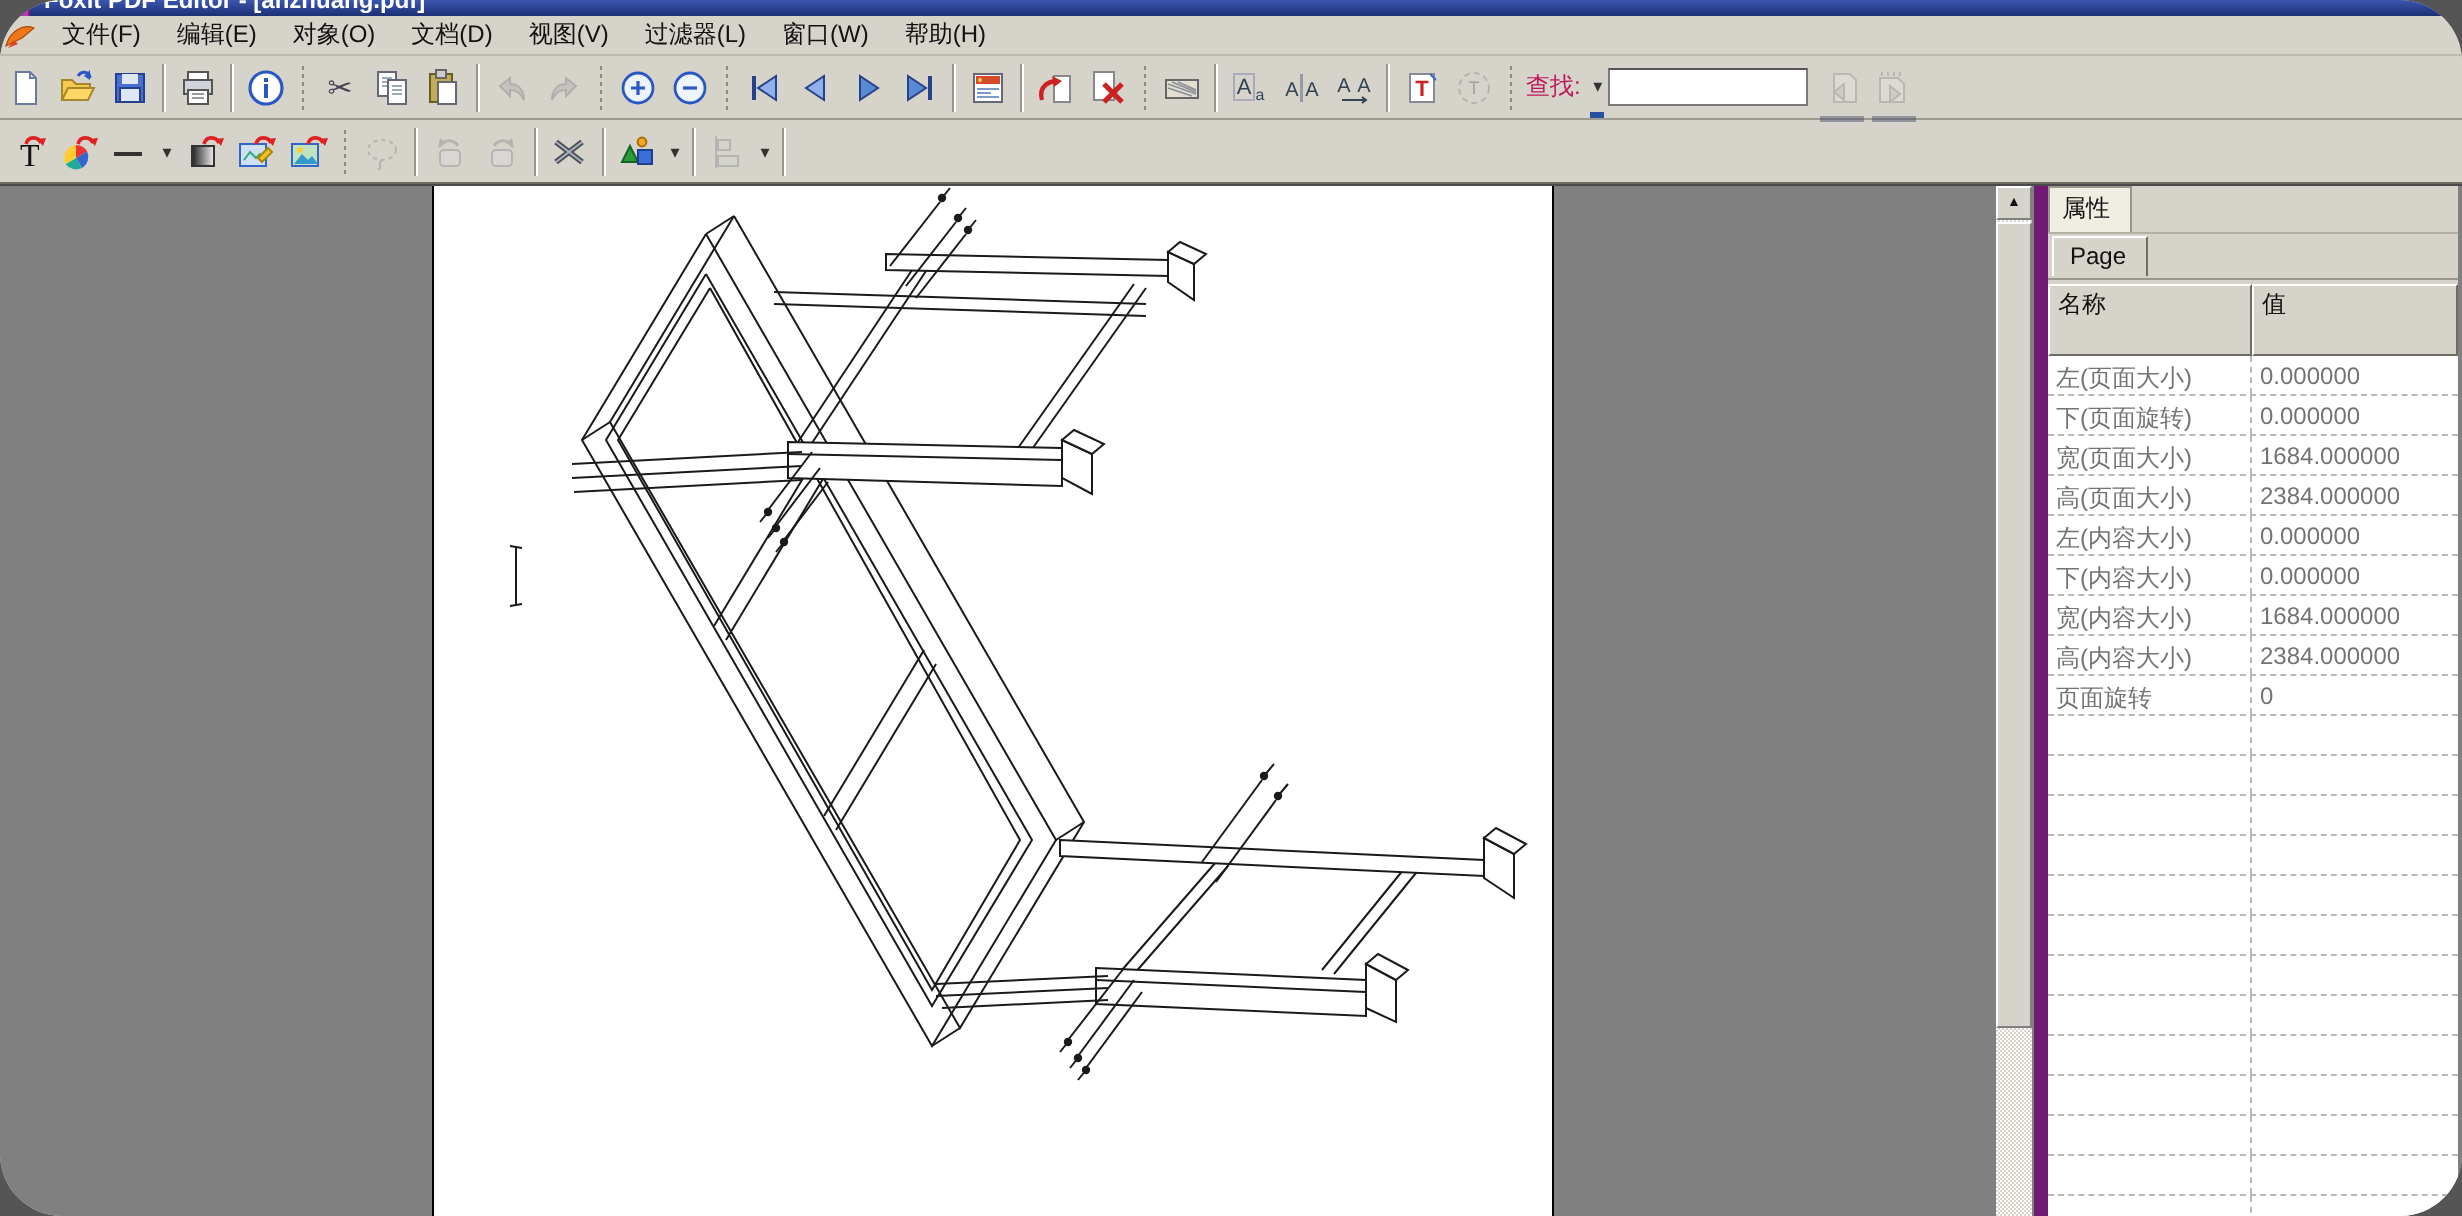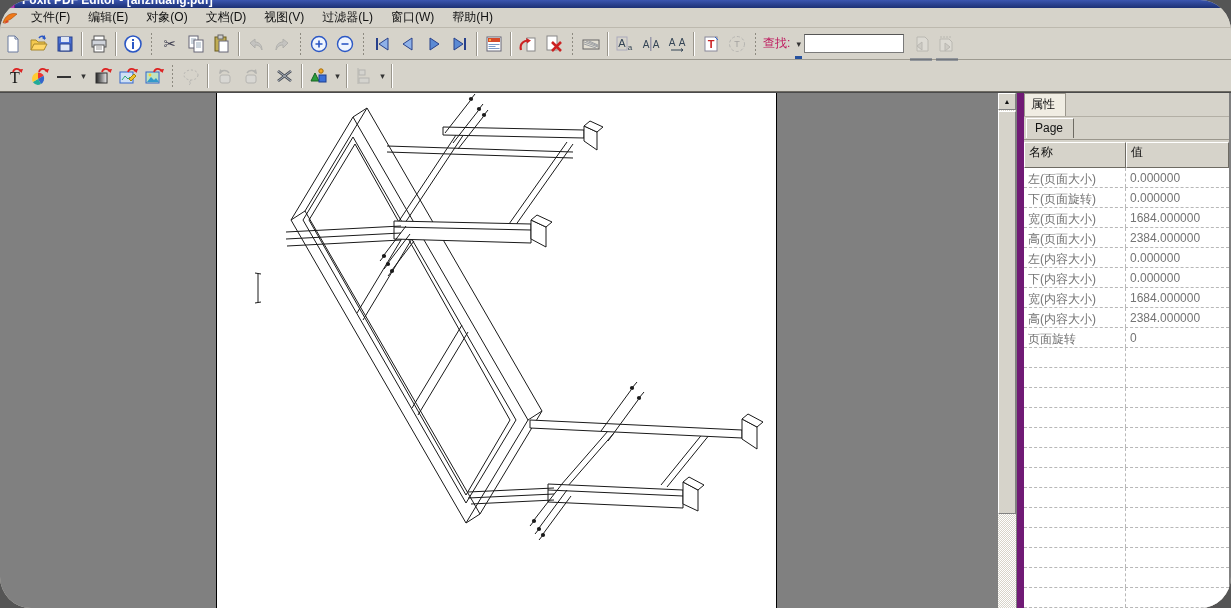--- a/index.html
+++ b/index.html
@@ -47,21 +47,21 @@
   .sthumb{position:absolute;left:0;top:18px;width:18px;height:403px;background:#d6d3ca;
           border:1px solid #808080;border-top-color:#fff;border-left-color:#fff;}
   
   .panel{position:absolute;left:1017px;top:0;width:212px;height:516px;background:#d6d3ca;border-left:7px solid #701a75;}
   .ptitle{height:24px;display:flex;align-items:flex-end;border-bottom:1px solid #b3afa5;}
   .ptitle .ptab{background:#f0ede3;border:1px solid #9a968c;border-bottom:none;padding:2px 10px 3px 6px;color:#111;}
   .ptabs{height:23px;display:flex;align-items:center;border-bottom:1px solid #9a968c;}
   .ptabs .tab{background:#d6d3ca;border:1px solid #fff;border-right-color:#6e6b63;border-bottom:none;
               padding:2px 10px 3px 8px;color:#111;margin-left:2px;}
   .grid{position:absolute;left:0;top:49px;right:0;bottom:0;background:#fff;overflow:hidden;}
-  .ghead{display:flex;height:26px;}
+  .ghead{display:flex;height:36px;}
   .ghead .hc{background:#d6d3ca;border:1px solid #6e6b63;border-top-color:#fff;border-left-color:#fff;
              color:#111;padding:1px 4px;}
   .hc.c1{width:102px;}.hc.c2{flex:1;}
   .grow{display:flex;height:20px;border-bottom:1px dashed #b8b8b8;color:#737373;}
   .grow .gc{padding:3px 4px;white-space:nowrap;overflow:hidden;}
   .gc.c1{width:102px;border-right:1px dashed #b8b8b8;}
   .gc.c2{flex:1;}
   .icon20{width:20px;height:20px;display:block;}
 </style>
 </head>

